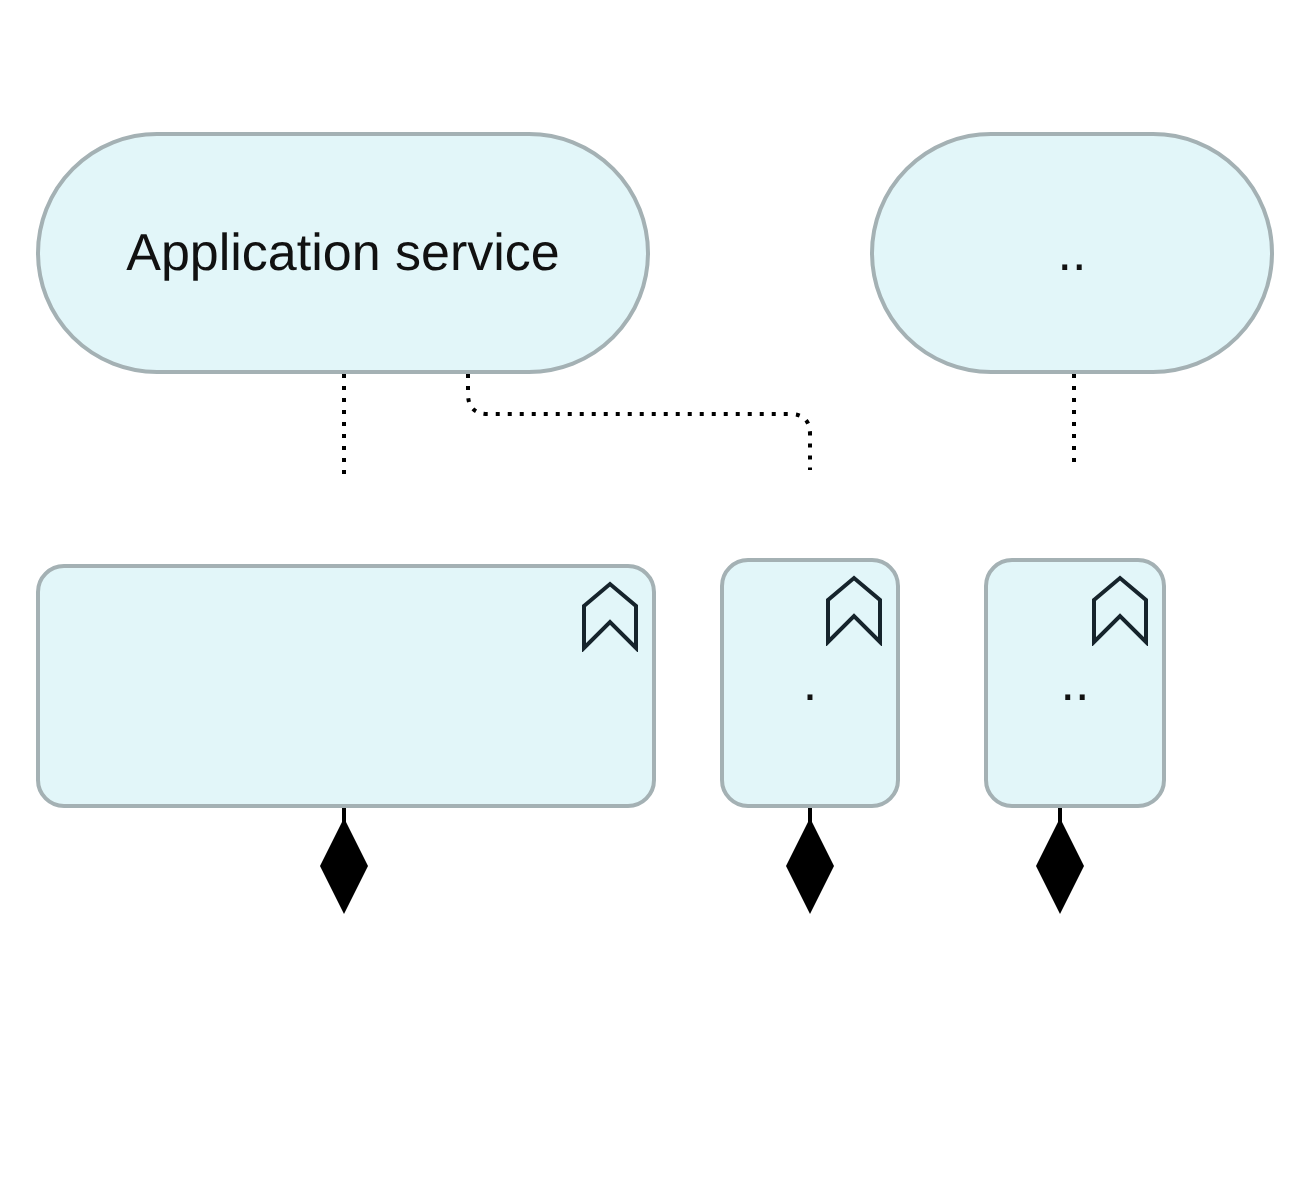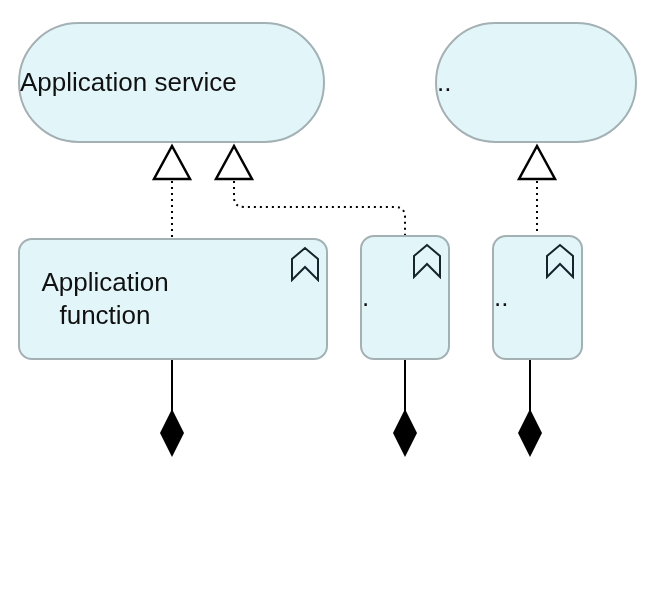--- a/index.html
+++ b/index.html
@@ -13,24 +13,26 @@
     width: 655px;
     height: 596px;
     background: #ffffff;
     overflow: hidden;
   }
   .node {
     position: absolute;
     box-sizing: border-box;
     display: flex;
     align-items: center;
+    justify-content: center;
     text-align: center;
     color: #111111;
     font-size: 26px;
     line-height: 33px;
+    margin-top: 44px;
   }
   .node-light {
     background: #e2f6f9;
     border: 2px solid #a4b1b4;
   }
   .stadium {
     border-radius: 61px;
   }
   .roundbox {
     border-radius: 14px;
@@ -112,21 +114,20 @@
 
   <div class="node node-light stadium stadium-service">
     <span>Application service</span>
   </div>
 
   <div class="node node-light stadium stadium-ellipsis">
     <span>..</span>
   </div>
 
   <div class="node node-light roundbox box-function">
-    <span class="label-wrap">Application function</span>
     <svg class="corner-icon" viewBox="0 0 30 36" xmlns="http://www.w3.org/2000/svg">
       <path d="M2,13 L15,2 L28,13 L28,34 L15,21 L2,34 Z" fill="none" stroke="#16242c" stroke-width="2" stroke-linejoin="miter"></path>
     </svg>
   </div>
 
   <div class="node node-light roundbox box-dot">
     <span>.</span>
     <svg class="corner-icon" viewBox="0 0 30 36" xmlns="http://www.w3.org/2000/svg">
       <path d="M2,13 L15,2 L28,13 L28,34 L15,21 L2,34 Z" fill="none" stroke="#16242c" stroke-width="2" stroke-linejoin="miter"></path>
     </svg>

